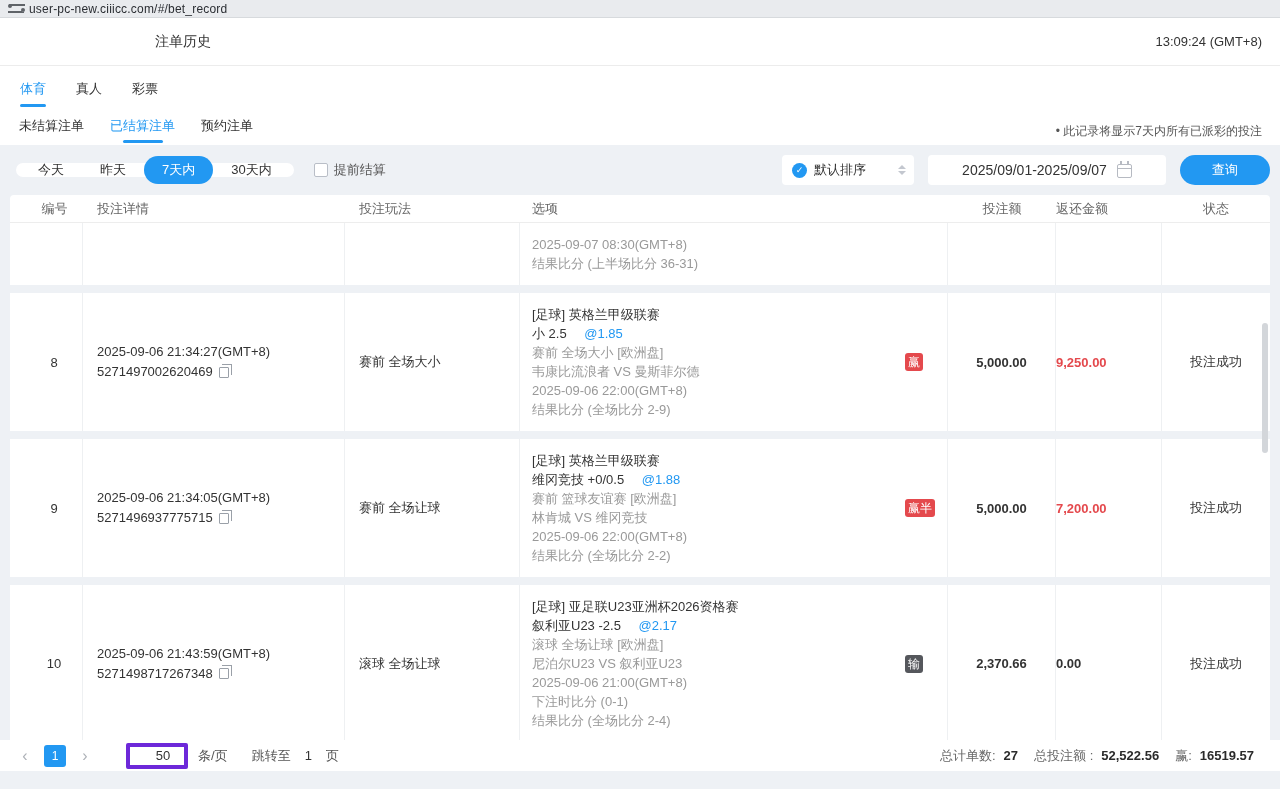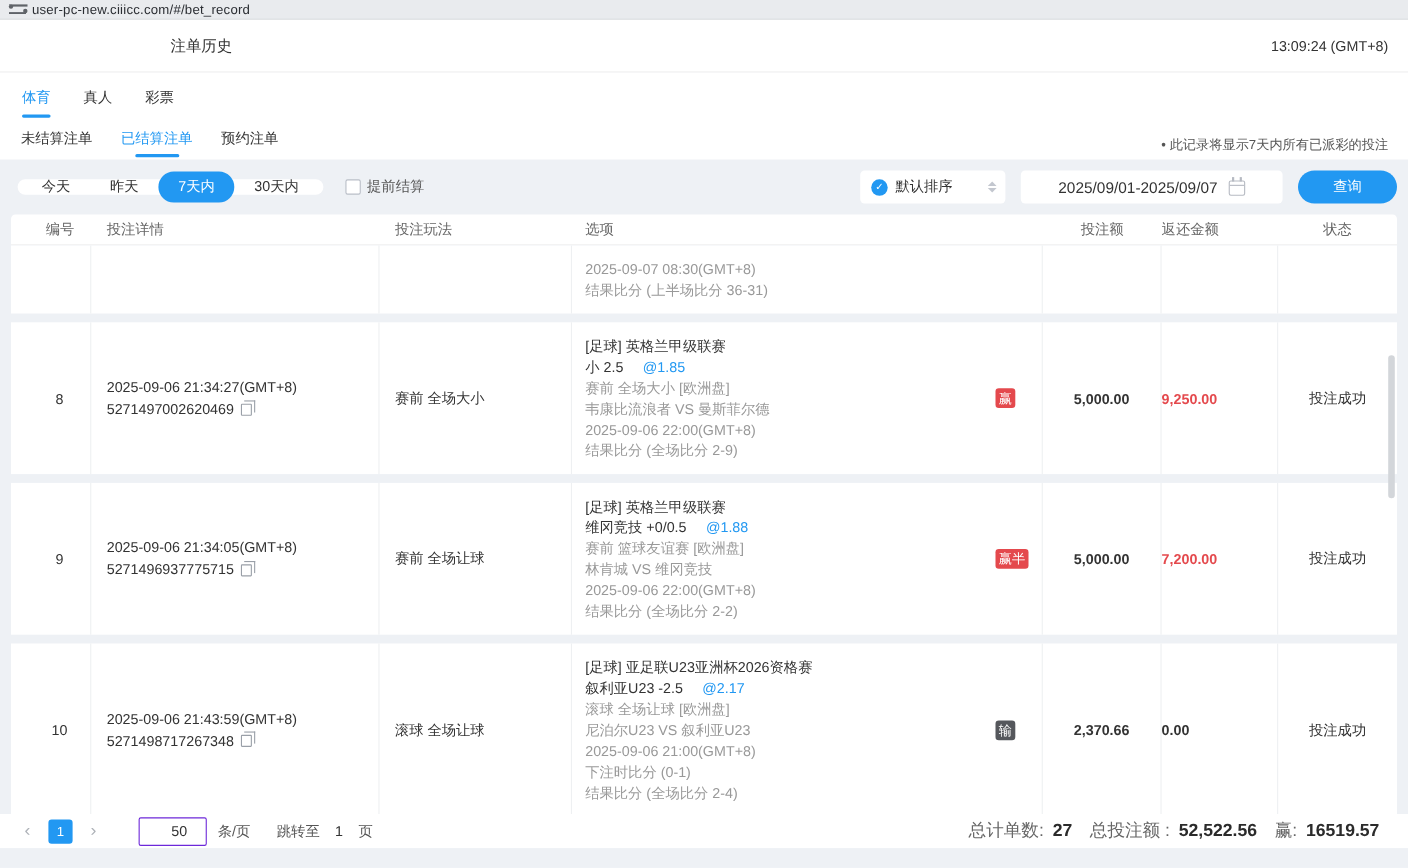--- a/index.html
+++ b/index.html
@@ -89,25 +89,25 @@
   .c.w-payout.red { color:var(--red,#e4494d); font-weight:bold; }
   .c.w-stake { font-weight:bold; }
   .c.w-payout { font-weight:bold; }
 
   .scroll-thumb { position:absolute; right:2px; top:100px; width:6px; height:130px; border-radius:3px; background:#d3d6da; }
 
   
   .pager-bar { position:absolute; left:0; right:0; bottom:18px; height:31px; background:#fff; display:flex; align-items:center; padding:0 18px 0 16px; gap:10px; }
   .pg-chev { color:#aeb2b8; font-size:16px; width:18px; text-align:center; cursor:pointer; line-height:1; }
   .pg-num { width:22px; height:22px; background:var(--accent,#2298f2); color:#fff; font-size:12px; border-radius:3px; display:flex; align-items:center; justify-content:center; cursor:pointer; }
-  .pg-size-input { width:62px; height:26px; border:1px solid #6d28d9; border-radius:2px; text-align:center; font-size:13px; color:#333; margin-left:22px; font-family:inherit;padding-left:12px; }
+  .pg-size-input { width:62px; height:26px; border:4px solid #6d28d9; border-radius:2px; text-align:center; font-size:13px; color:#333; margin-left:22px; font-family:inherit;padding-left:12px; }
   .pg-label { font-size:13px; color:#555; }
   .pg-jump-label { margin-left:14px; }
   .pg-jump-num { font-size:13px; color:#333; padding:0 4px; }
-  .totals { margin-left:auto; display:flex; align-items:center; gap:8px; font-size:16px; }
+  .totals { margin-left:auto; display:flex; align-items:center; gap:8px; font-size:13px; }
   .tot-label { color:#666; }
   .tot-val { color:#2b2b2b; font-weight:bold; margin-right:8px; }
 </style>
 </head>
 <body>
 
 <div class="screen">
 
   <div class="url-bar">
     <span class="site-icon"></span>

